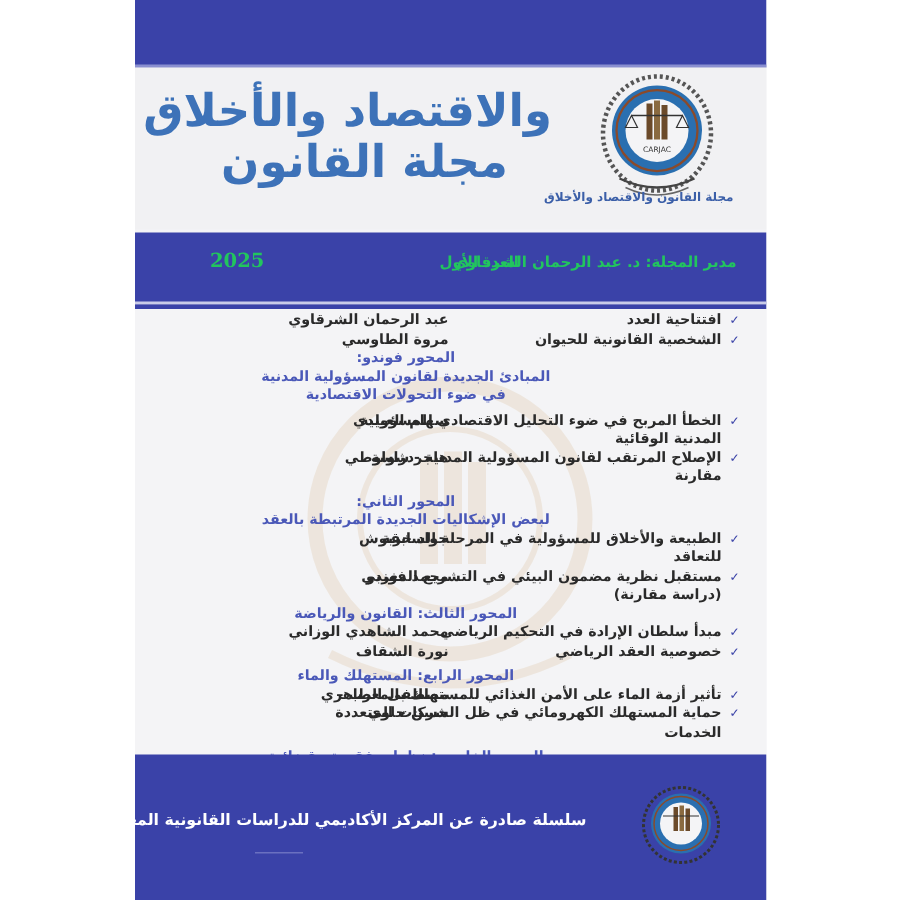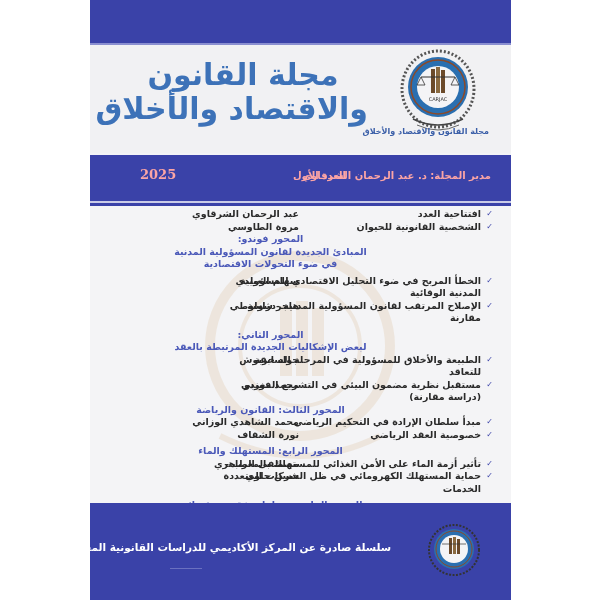--- a/index.html
+++ b/index.html
@@ -72,21 +72,21 @@
       position: absolute;
       left: 0; top: 155px;
       width: 100%;
       height: 46px;
       background: #3a42a8;
       border-bottom: 2px solid #c9cbe8;
     }
     .info-item {
       position: absolute;
       top: 15px;
-      color: #fca5a5;
+      color: #22c55e;
       font-size: 10px;
       font-weight: bold;
       white-space: nowrap;
     }
     .info-editor { right: 20px; }
     .info-issue { right: 165px; }
     .info-year {
       left: 50px;
       font-family: "DejaVu Serif", serif;
       font-size: 13px;
@@ -187,22 +187,22 @@
 </head>
 <body>
 
 <div class="cover">
 
   <div class="band-top"></div>
 
   <div class="header-white"></div>
 
   <div class="title">
+    <div>والاقتصاد والأخلاق</div>
     <div>مجلة القانون</div>
-    <div>والاقتصاد والأخلاق</div>
   </div>
 
   <div class="logo-wrap">
     <svg width="78" height="92" viewBox="0 0 78 92">
       <ellipse cx="39" cy="40" rx="36" ry="38" fill="none" stroke="#555" stroke-width="3" stroke-dasharray="2 2"></ellipse>
       <circle cx="39" cy="38" r="30" fill="#2a6fb0"></circle>
       <circle cx="39" cy="38" r="27" fill="none" stroke="#8b4a2a" stroke-width="1.5"></circle>
       <circle cx="39" cy="38" r="21" fill="#f4f4f6"></circle>
       <rect x="32" y="20" width="4" height="24" fill="#6b4a2a"></rect>
       <rect x="37" y="18" width="4" height="26" fill="#8a6a40"></rect>

